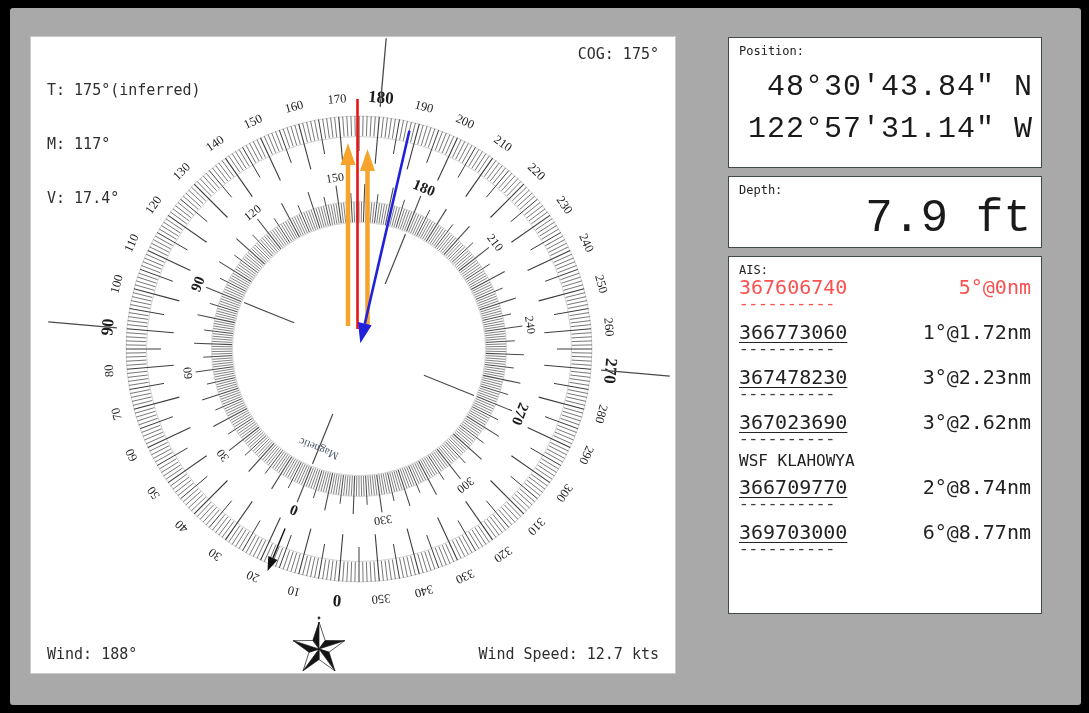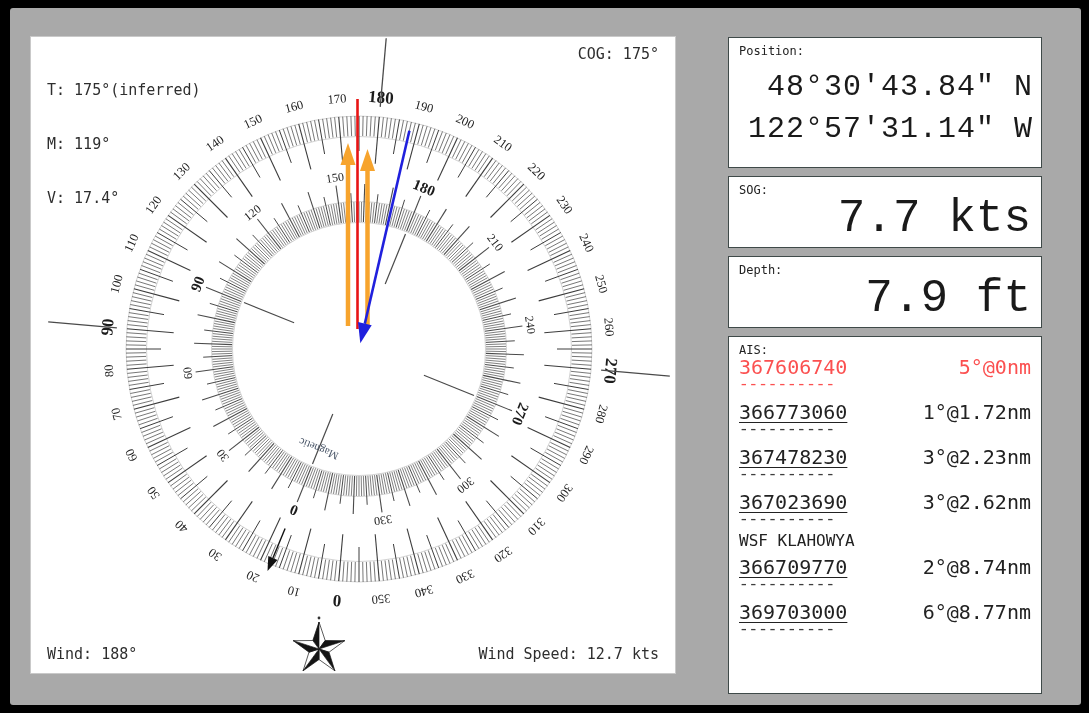--- a/index.html
+++ b/index.html
@@ -848,39 +848,35 @@
           <line x1="317" y1="128" x2="317" y2="289" stroke="#f7a42d" stroke-width="4.5"></line>
           <polygon points="317,106 309.5,128 324.5,128" fill="#f7a42d"></polygon>
           <line x1="336.5" y1="134" x2="336.5" y2="289" stroke="#f7a42d" stroke-width="4.5"></line>
           <polygon points="336.5,112 329,134 344,134" fill="#f7a42d"></polygon>
           <line x1="326.5" y1="62" x2="326.5" y2="292" stroke="#e81414" stroke-width="2.6"></line>
           <line x1="378.4" y1="93.7" x2="333.8" y2="286.7" stroke="#2020dd" stroke-width="2.6"></line>
           <polygon points="329.3,306.2 327.0,285.1 340.7,288.2" fill="#2020dd"></polygon>
         </svg></div>
     <div class="corner" id="corner-tl">
       <div>T: 175°(inferred)</div>
-      <div>M: 119°</div>
+      <div>M: 117°</div>
       <div>V: 17.4°</div>
     </div>
     <div class="corner" id="corner-tr">COG: 175°</div>
     <div class="corner" id="corner-bl">Wind: 188°</div>
     <div class="corner" id="corner-br">Wind Speed: 12.7 kts</div>
   </div>
 
   <div id="right-col">
     <div class="box" id="position-box">
       <div class="box-label">Position:</div>
       <div class="pos-values">
         <div>48°30'43.84" N</div>
         <div>122°57'31.14" W</div>
       </div>
-    </div>
-    <div class="box" id="sog-box">
-      <div class="box-label">SOG:</div>
-      <div class="big-value">7.7 kts</div>
     </div>
     <div class="box" id="depth-box">
       <div class="box-label">Depth:</div>
       <div class="big-value">7.9 ft</div>
     </div>
     <div class="box" id="ais-box">
       <div class="box-label">AIS:</div>
       <div id="ais-list">
           <div class="ais-row hl">
             <div class="ais-line1">

